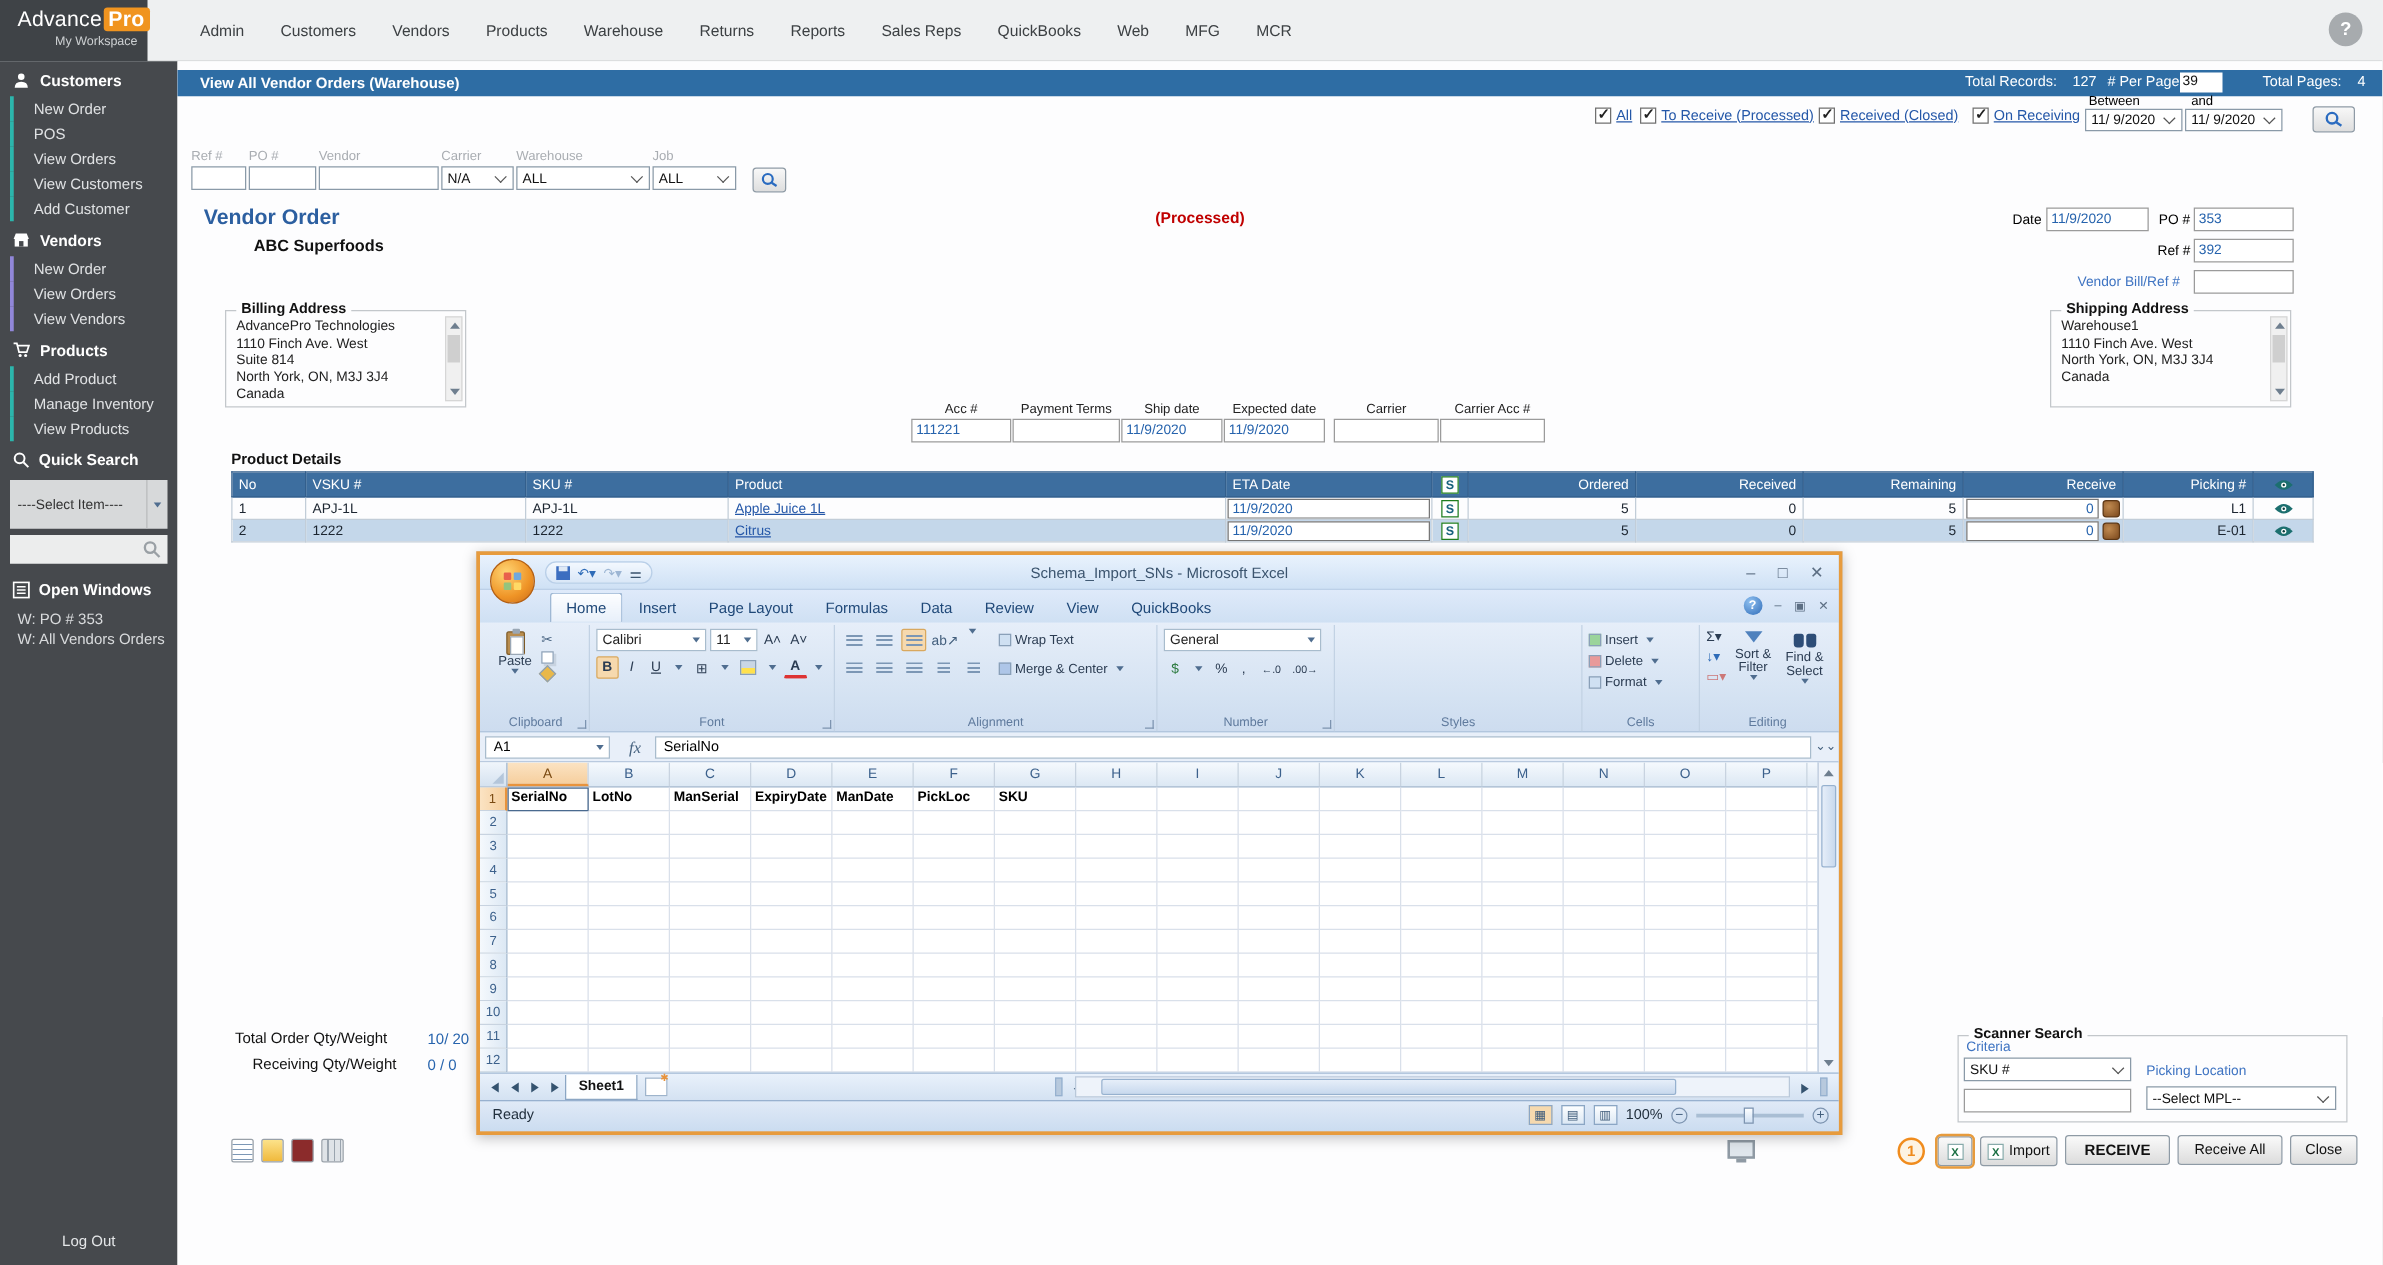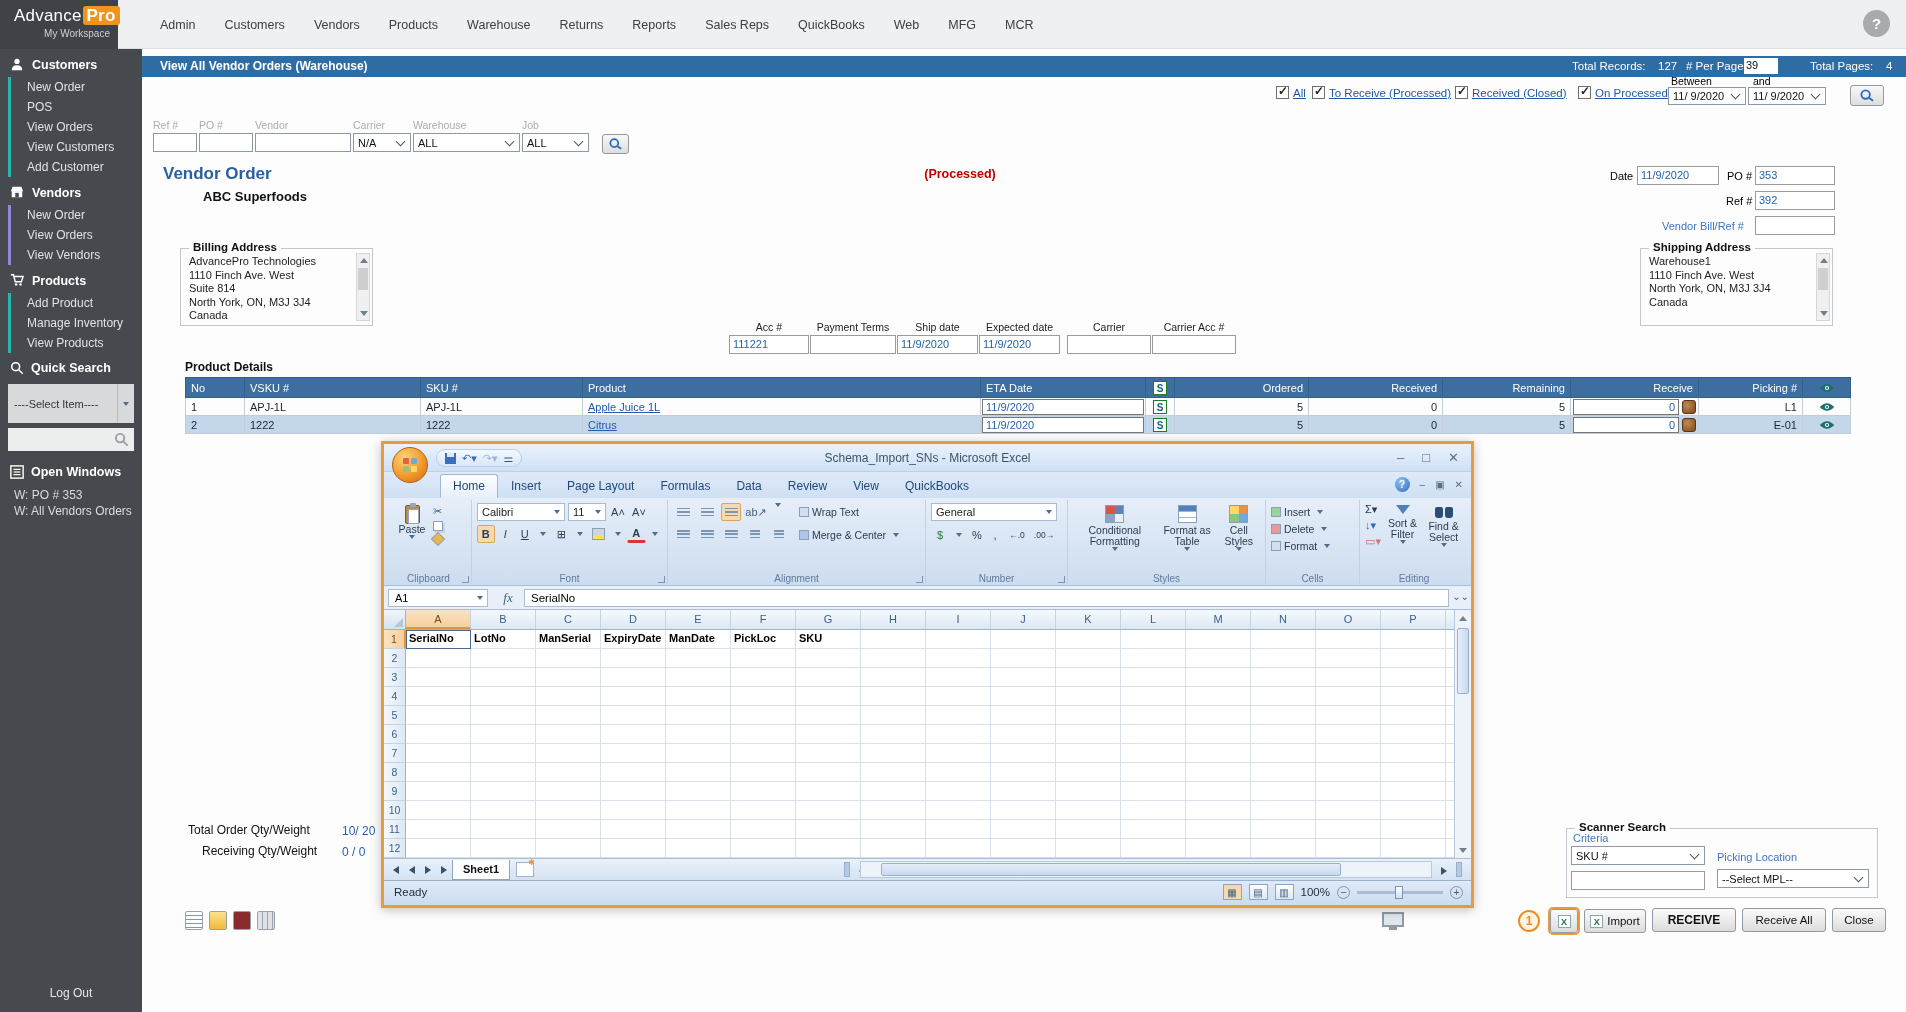--- a/index.html
+++ b/index.html
@@ -318,21 +318,21 @@
   <div class="abs chkrow" style="left:1312px;top:86px">
       <span class="chk on"></span>
       <span class="lnk">To Receive (Processed)</span>
     </div>
   <div class="abs chkrow" style="left:1455px;top:86px">
       <span class="chk on"></span>
       <span class="lnk">Received (Closed)</span>
     </div>
   <div class="abs chkrow" style="left:1578px;top:86px">
       <span class="chk on"></span>
-      <span class="lnk">On Processed</span>
+      <span class="lnk">On Receiving</span>
     </div>
   <div class="abs" style="left:1671px;top:75px;font-size:10.5px">Between</div>
   <div class="abs" style="left:1753px;top:75px;font-size:10.5px">and</div>
   <div class="abs selbox" style="left:1668px;top:87px;width:78px;height:18px">
       <span class="val">11/ 9/2020</span>
       <span class="chev"></span>
     </div>
   <div class="abs selbox" style="left:1748px;top:87px;width:78px;height:18px">
       <span class="val">11/ 9/2020</span>
       <span class="chev"></span>
@@ -739,37 +739,20 @@
           <span class="rbtn" style="width:16px;height:17px">%</span>
           <span class="rbtn" style="width:14px;height:17px">,</span>
           <span class="rbtn" style="width:24px;height:17px;font-size:8.5px">←.0</span>
           <span class="rbtn" style="width:24px;height:17px;font-size:8.5px">.00→</span>
         </div>
         <span class="glabel">Number</span>
           <span class="launcher"></span>
       </div>
 
       <div class="rgroup" style="width:198px">
-        <div style="display:flex;justify-content:space-around">
-          <div class="bigbtn">
-              <span class="quad"></span>
-              <span>Conditional Formatting</span>
-              <span class="dwn"></span>
-            </div>
-          <div class="bigbtn">
-              <span class="tbl-ic"></span>
-              <span>Format as Table</span>
-              <span class="dwn"></span>
-            </div>
-          <div class="bigbtn">
-              <span class="styl-ic"></span>
-              <span>Cell Styles</span>
-              <span class="dwn"></span>
-            </div>
-        </div>
         <span class="glabel">Styles</span>
       </div>
 
       <div class="rgroup" style="width:94px">
         <div class="cellrow">
             <span class="sq" style="background:#9bd49b"></span>
             <span>Insert</span>
             <span class="dwn"></span>
           </div>
         <div class="cellrow">

